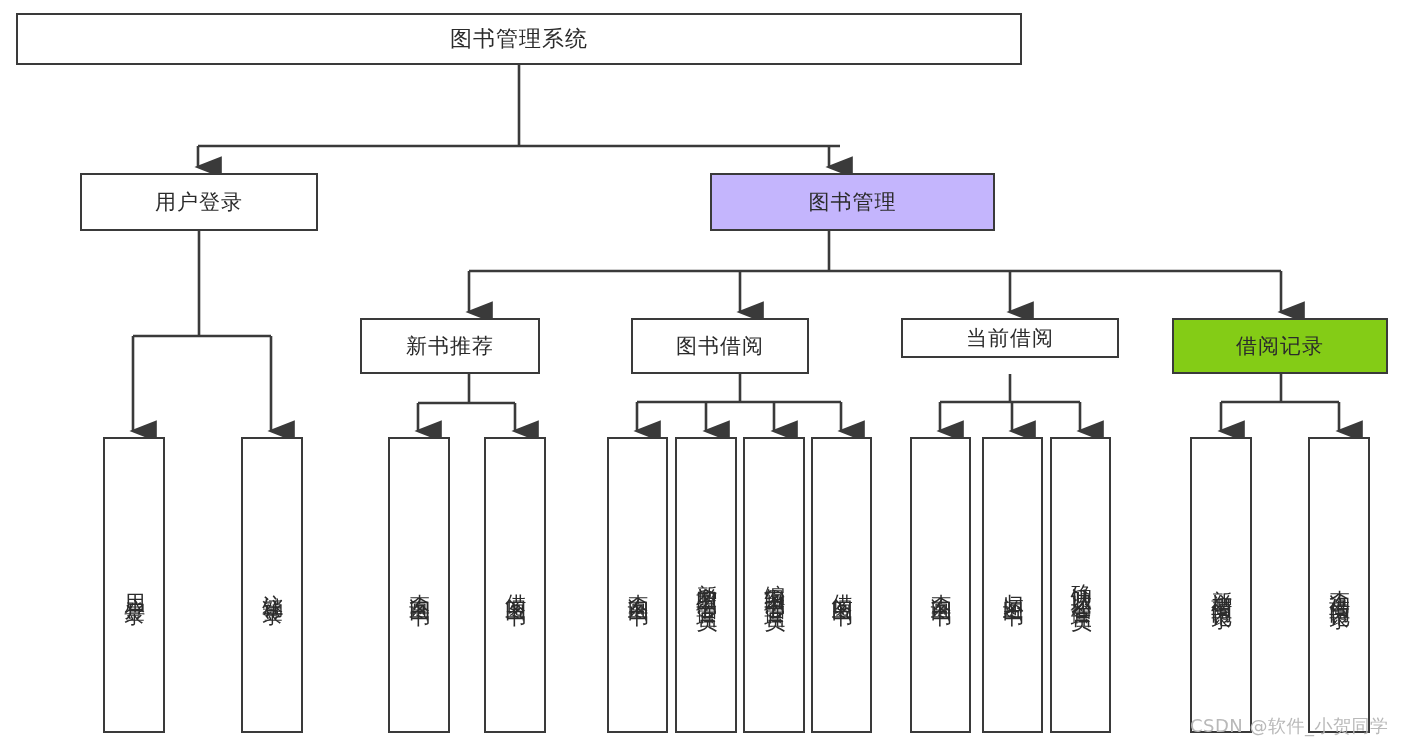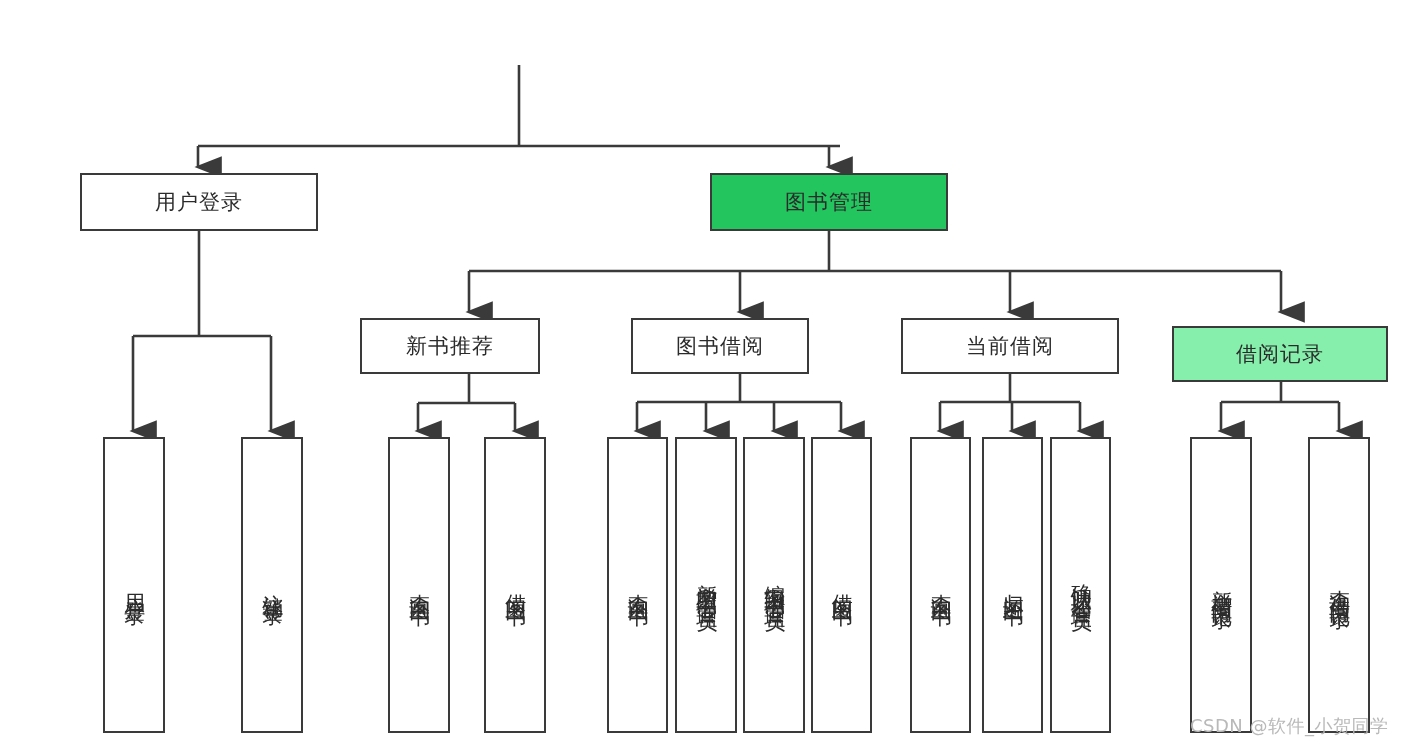--- a/index.html
+++ b/index.html
@@ -110,28 +110,29 @@
       <path d="M 1012 402 L 1012 431" marker-end="url(#arrow)"></path>
       <path d="M 1080 402 L 1080 431" marker-end="url(#arrow)"></path>
 
       <path d="M 1281 374 L 1281 402"></path>
       <path d="M 1221 402 L 1339 402"></path>
       <path d="M 1221 402 L 1221 431" marker-end="url(#arrow)"></path>
       <path d="M 1339 402 L 1339 431" marker-end="url(#arrow)"></path>
     </g>
   </svg>
 
+  <div class="node node-h node-root" style="left: 16px; top: 13px; width: 1006px; height: 52px; border-color: rgb(58, 58, 58); background: rgb(255, 255, 255); color: rgb(43, 43, 43);">图书管理系统</div>
 
   <div class="node node-h" style="left: 80px; top: 173px; width: 238px; height: 58px; border-color: rgb(58, 58, 58); background: rgb(255, 255, 255); color: rgb(43, 43, 43);">用户登录</div>
-  <div class="node node-h" style="left: 710px; top: 173px; width: 238px; height: 58px; border-color: rgb(58, 58, 58); background: #22c55e; color: rgb(43, 43, 43);">图书管理</div>
+  <div class="node node-h" style="left: 710px; top: 173px; width: 285px; height: 58px; border-color: rgb(58, 58, 58); background: #c4b5fd; color: rgb(43, 43, 43);">图书管理</div>
 
   <div class="node node-h" style="left: 360px; top: 318px; width: 180px; height: 56px; border-color: rgb(58, 58, 58); background: rgb(255, 255, 255); color: rgb(43, 43, 43);">新书推荐</div>
   <div class="node node-h" style="left: 631px; top: 318px; width: 178px; height: 56px; border-color: rgb(58, 58, 58); background: rgb(255, 255, 255); color: rgb(43, 43, 43);">图书借阅</div>
-  <div class="node node-h" style="left: 901px; top: 318px; width: 218px; height: 56px; border-color: rgb(58, 58, 58); background: rgb(255, 255, 255); color: rgb(43, 43, 43);">当前借阅</div>
-  <div class="node node-h" style="left: 1172px; top: 326px; width: 216px; height: 56px; border-color: rgb(58, 58, 58); background: #86efac; color: rgb(43, 43, 43);">借阅记录</div>
+  <div class="node node-h" style="left: 901px; top: 318px; width: 218px; height: 40px; border-color: rgb(58, 58, 58); background: rgb(255, 255, 255); color: rgb(43, 43, 43);">当前借阅</div>
+  <div class="node node-h" style="left: 1172px; top: 318px; width: 216px; height: 56px; border-color: rgb(58, 58, 58); background: #84cc16; color: rgb(43, 43, 43);">借阅记录</div>
 
   <div class="node node-v" style="left: 103px; top: 437px; width: 62px; height: 296px; border-color: rgb(58, 58, 58); background: rgb(255, 255, 255); color: rgb(43, 43, 43);">用户登录</div>
   <div class="node node-v" style="left: 241px; top: 437px; width: 62px; height: 296px; border-color: rgb(58, 58, 58); background: rgb(255, 255, 255); color: rgb(43, 43, 43);">注销登录</div>
   <div class="node node-v" style="left: 388px; top: 437px; width: 62px; height: 296px; border-color: rgb(58, 58, 58); background: rgb(255, 255, 255); color: rgb(43, 43, 43);">查询图书</div>
   <div class="node node-v" style="left: 484px; top: 437px; width: 62px; height: 296px; border-color: rgb(58, 58, 58); background: rgb(255, 255, 255); color: rgb(43, 43, 43);">借阅图书</div>
   <div class="node node-v" style="left: 607px; top: 437px; width: 61px; height: 296px; border-color: rgb(58, 58, 58); background: rgb(255, 255, 255); color: rgb(43, 43, 43);">查询图书</div>
   <div class="node node-v" style="left: 675px; top: 437px; width: 62px; height: 296px; border-color: rgb(58, 58, 58); background: rgb(255, 255, 255); color: rgb(43, 43, 43);">新增图书（管理员）</div>
   <div class="node node-v" style="left: 743px; top: 437px; width: 62px; height: 296px; border-color: rgb(58, 58, 58); background: rgb(255, 255, 255); color: rgb(43, 43, 43);">编辑图书（管理员）</div>
   <div class="node node-v" style="left: 811px; top: 437px; width: 61px; height: 296px; border-color: rgb(58, 58, 58); background: rgb(255, 255, 255); color: rgb(43, 43, 43);">借阅图书</div>
   <div class="node node-v" style="left: 910px; top: 437px; width: 61px; height: 296px; border-color: rgb(58, 58, 58); background: rgb(255, 255, 255); color: rgb(43, 43, 43);">查询图书</div>

